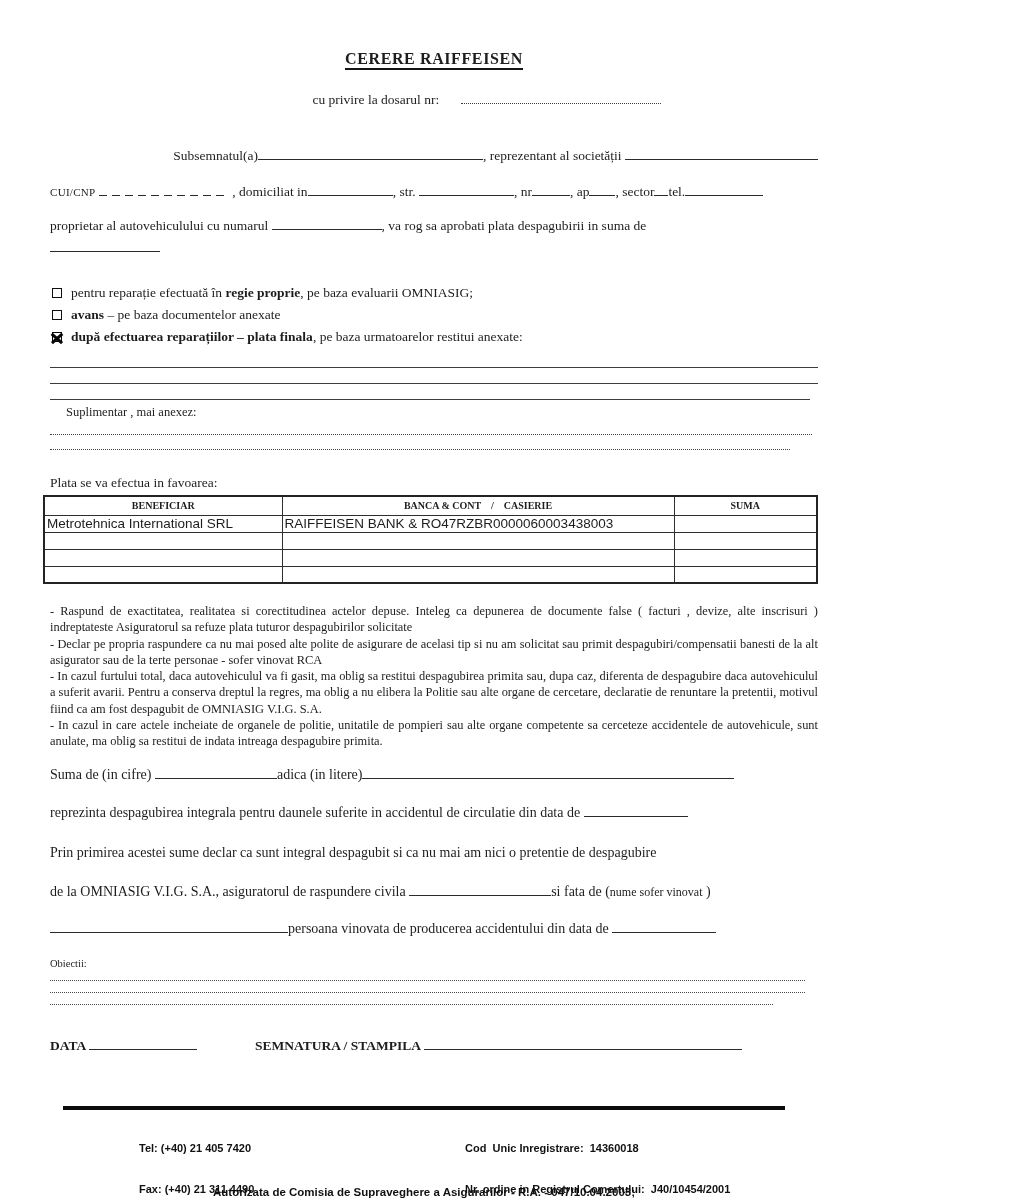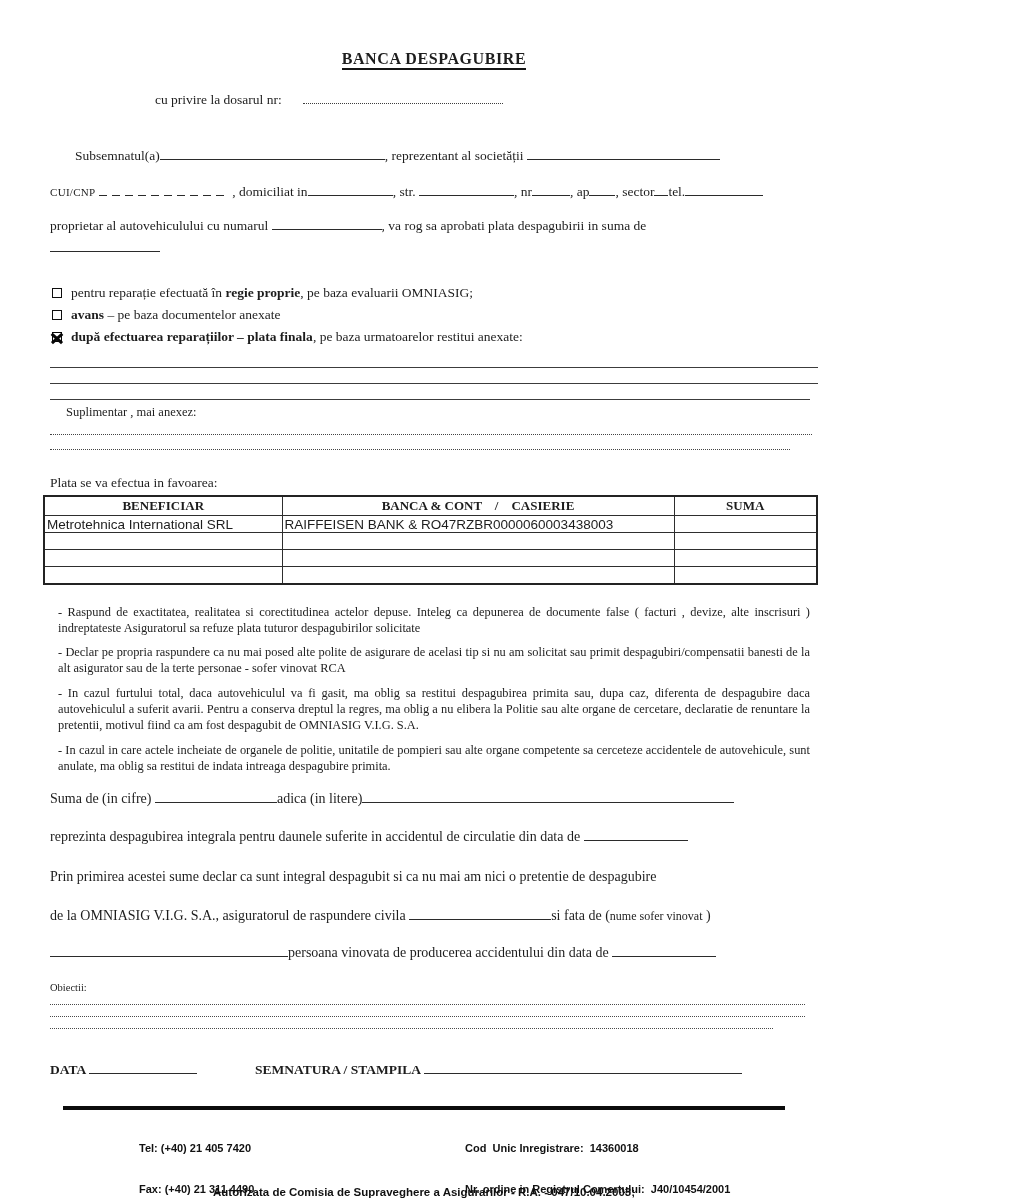--- a/index.html
+++ b/index.html
@@ -14,22 +14,22 @@
     color: #1d1d1d;
   }
   .content { position: absolute; left: 50px; top: 0; width: 768px; }
 
   
   .title { margin-top: 50px; text-align: center; font-size: 16px; font-weight: bold; letter-spacing: .6px; }
   .title span { border-bottom: 2px solid #151515; padding-bottom: 1px; }
 
   
   .line { font-size: 13.5px; white-space: nowrap; }
-  .dosar { margin-top: 24px; margin-left: 105px; }
-  .l-sub  { margin-top: 40px; margin-left: 25px; }
+  .dosar { margin-top: 24px; margin-left: 105px; text-align: center; }
+  .l-sub  { margin-top: 40px; margin-left: 25px; text-align: right; }
   .l-cui  { margin-top: 20px; }
   .l-prop { margin-top: 18px; }
   .l-prop2{ margin-top: 6px; }
   .cui-label { font-size: 11px; letter-spacing: .3px; margin-top: 28px; }
 
   
   .blank { display: inline-block; border-bottom: 1px solid #2b2b2b; height: 12px; vertical-align: baseline; }
   .blank-dashed {
     display: inline-block; height: 12px; vertical-align: baseline;
     background-image: repeating-linear-gradient(to right, #2b2b2b 0, #2b2b2b 8px, transparent 8px, transparent 13px);
@@ -64,27 +64,27 @@
 
   .suplimentar { margin-top: 5px; font-size: 12.5px; margin-left: 16px; }
   .dots-block .dotted-row { height: 0; border-bottom: 1.8px dotted #444; margin-top: 14px; }
   .dots-block .d1 { width: 762px; }
   .dots-block .d2 { width: 740px; }
 
   
   .plata-label { margin-top: 25px; font-size: 13.5px; }
   table.pay { border-collapse: collapse; margin-left: -7px; margin-top: 4px; border: 2px solid #232323; table-layout: fixed; }
   table.pay th, table.pay td { border: 1px solid #2e2e2e; overflow: hidden; }
-  table.pay th { font-family: "Liberation Serif", serif; font-size: 13px; font-weight: bold; height: 19px; text-align: center; white-space: pre; }
+  table.pay th { font-family: "Liberation Serif", serif; font-size: 10px; font-weight: bold; height: 19px; text-align: center; white-space: pre; }
   table.pay td { height: 17px; font-family: "Liberation Sans", sans-serif; font-size: 13.5px; padding: 0 2px; white-space: nowrap; }
   .col-benef { width: 238px; } .col-banca { width: 392px; } .col-suma { width: 143px; }
 
   
   .decl-block { margin-top: 19px; width: 768px; }
-  .decl-block p { margin: 8px; font-size: 12.4px; line-height: 16.3px; text-align: justify; }
+  .decl-block p { margin: 0; font-size: 12.4px; line-height: 16.3px; text-align: justify; }
 
   
   .sum-line { font-size: 14px; white-space: nowrap; }
   .s1 { margin-top: 17px; } .s2 { margin-top: 22px; } .s3 { margin-top: 24px; }
   .s4 { margin-top: 23px; } .s5 { margin-top: 21px; }
   .small-paren { font-size: 12px; }
 
   
   .obiectii { margin-top: 21px; font-size: 10.5px; }
   .obj-dots .dotted-row { height: 0; border-bottom: 1.6px dotted #494949; margin-top: 11px; }
@@ -103,21 +103,21 @@
   .footer-center { position: absolute; left: 63px; top: 1157px; width: 722px; text-align: center;
     font-family: "Liberation Sans", sans-serif; font-weight: bold; font-size: 11.5px; line-height: 14px; white-space: pre; color: #111; }
 </style>
 </head>
 <body>
 
 <div class="page">
   <div class="content">
 
     <div class="title">
-      <span>BANCA DESPAGUBIRE</span>
+      <span>CERERE RAIFFEISEN</span>
     </div>
 
     <div class="line dosar">
       <span>cu privire la dosarul nr:</span>
       <span class="dotted w200" style="margin-left:18px"></span>
     </div>
 
     <div class="line l-sub">
       <span>Subsemnatul(a)</span><span class="blank w225"></span><span>, reprezentant al societății</span>
       <span class="blank w193"></span>

